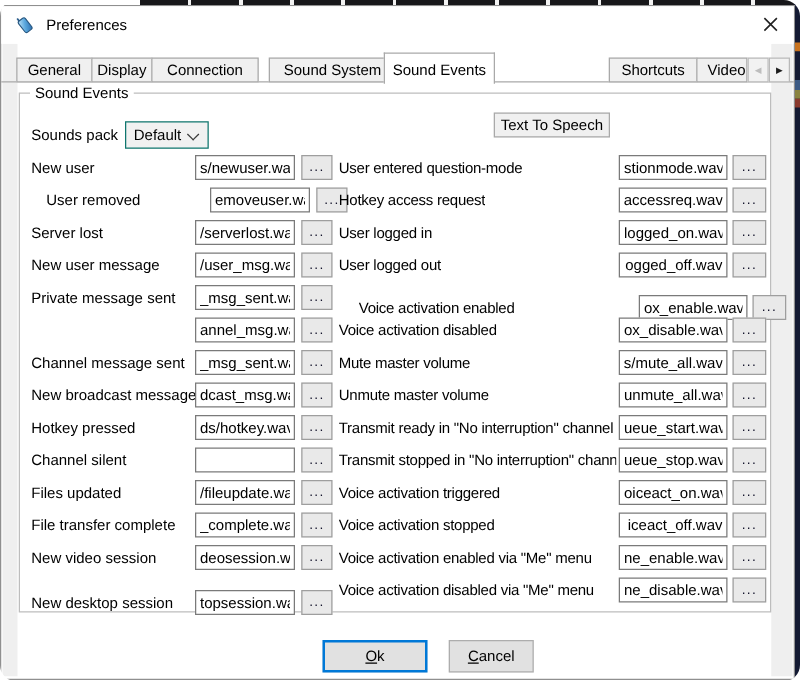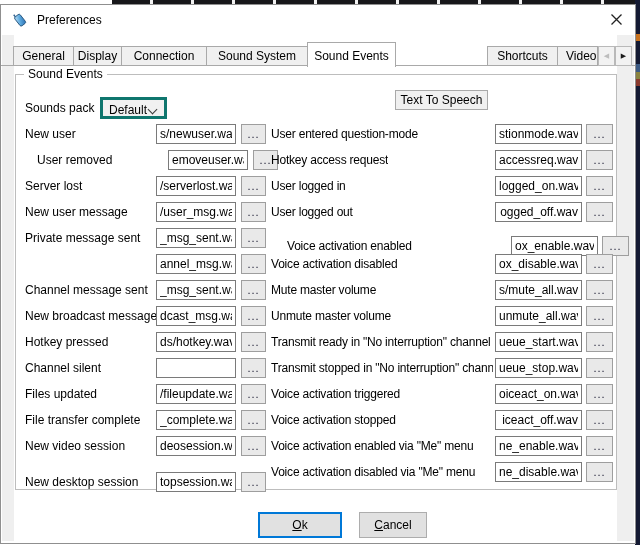--- a/index.html
+++ b/index.html
@@ -1,17 +1,17 @@
 <!DOCTYPE html>
 <html><head>
 <meta charset="utf-8">
 <style>
   html,body{margin:0;padding:0;}
   #stage{position:relative;width:640px;height:545px;background:#ffffff;overflow:hidden;
-         font-family:"Liberation Sans",sans-serif;font-size:12px;color:#000;}
+         font-family:"Liberation Sans",sans-serif;font-size:12px;color:#000;border-radius:13px;}
   
   #bg-top{position:absolute;left:112px;top:0;width:528px;height:4px;
           background:repeating-linear-gradient(90deg,#17171a 0 38px,#f2f2f2 38px 41px);}
   #bg-right{position:absolute;right:0;top:0;width:5px;height:545px;background:#141a33;}
   #bg-right .seg{position:absolute;left:0;width:5px;}
   
   #win{position:absolute;left:0;top:4px;width:636px;height:540px;background:#ffffff;
        border:1px solid #8f8f8f;box-sizing:border-box;}
   .margin-strip{position:absolute;top:30px;height:506px;width:12px;background:#efefef;}
   
@@ -30,21 +30,21 @@
               background:#f2f2f2;border:1px solid #b9b9b9;font-size:7px;display:flex;
               align-items:center;justify-content:center;padding:0;}
   #tab-scroll-left{left:597px;color:#bdbdbd;}
   #tab-scroll-right{left:614px;color:#1c1c1c;}
   
   #group{position:absolute;left:14px;top:69px;width:602px;height:416px;box-sizing:border-box;
          border:1px solid #bdbdbd;background:transparent;z-index:2;}
   #group-title{position:absolute;left:8px;top:-8px;background:#fff;padding:0 4px;line-height:15px;}
   #sp-label{position:absolute;left:9px;top:22px;line-height:22px;}
   #sounds-pack{position:absolute;left:84px;top:22px;width:67px;height:22px;box-sizing:border-box;
-               border:3px solid #0f766e;background:#f1f1f1;}
+               border:1px solid #0f766e;background:#f1f1f1;}
   #sounds-pack .val{position:absolute;left:6px;top:0;line-height:20px;}
   #sounds-pack .chev{position:absolute;right:8px;top:6px;width:6px;height:6px;
                      border-right:1.3px solid #3a3a3a;border-bottom:1.3px solid #3a3a3a;
                      transform:rotate(45deg);}
   
   .ev{position:absolute;height:20px;}
   .ev-label{position:absolute;left:0;top:0;line-height:20px;white-space:nowrap;}
   .ev.right .ev-label{max-width:222px;overflow:hidden;letter-spacing:-0.2px;}
   .ev-file{position:absolute;top:0;height:20px;box-sizing:border-box;border:1px solid #7a7a7a;
            background:#fff;font-family:"Liberation Sans",sans-serif;font-size:12px;
@@ -103,21 +103,21 @@
           <path d="M1.5 1.5 L11.5 11.5 M11.5 1.5 L1.5 11.5" stroke="#222" stroke-width="1.3"></path>
         </svg>
       </span>
     </div>
 
     <div id="tabline"></div>
     <div id="tabbar">
         <div class="tab" style="left: 12px; width: 61px;">General</div>
         <div class="tab" style="left: 72px; width: 49px;">Display</div>
         <div class="tab" style="left: 120px; width: 86px;">Connection</div>
-        <div class="tab" style="left: 205px; width: 102px;">Sound System</div>
+        <div class="tab" style="left: 214px; width: 102px;">Sound System</div>
         <div class="tab active" style="left: 306px; width: 89px;">Sound Events</div>
         <div class="tab" style="left: 394px; width: 93px; margin-top: 44px;">Text To Speech</div>
         <div class="tab" style="left: 486px; width: 71px;">Shortcuts</div>
         <div class="tab" style="left: 556px; width: 41px; text-align: left; padding-left: 8px;">Video</div>
       </div>
     <button id="tab-scroll-left" class="tab-scroll">◀</button>
     <button id="tab-scroll-right" class="tab-scroll">▶</button>
 
     <div id="group">
       <span id="group-title">Sound Events</span>

